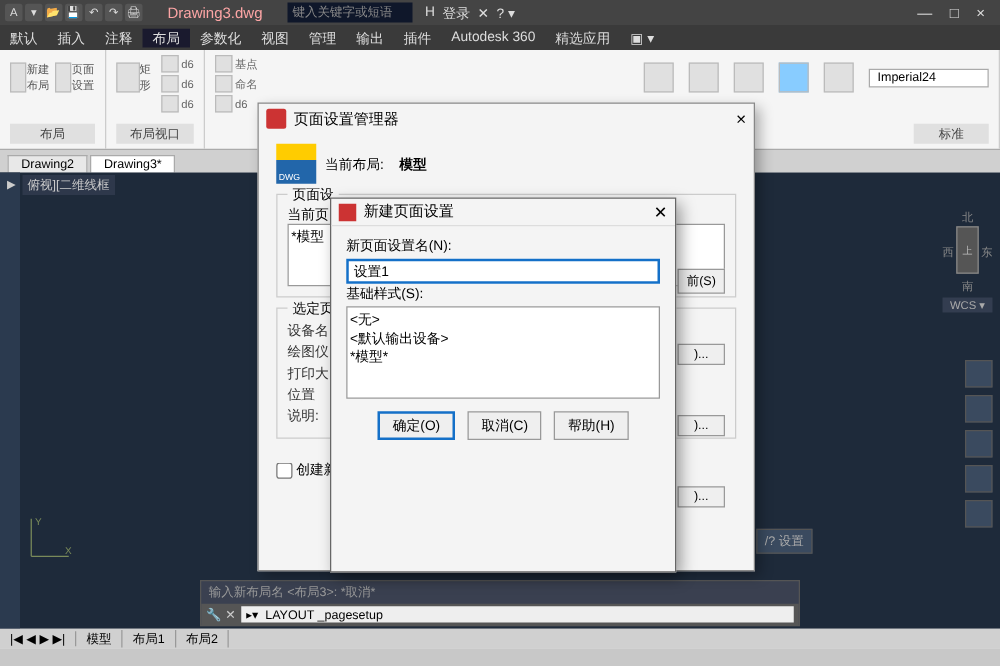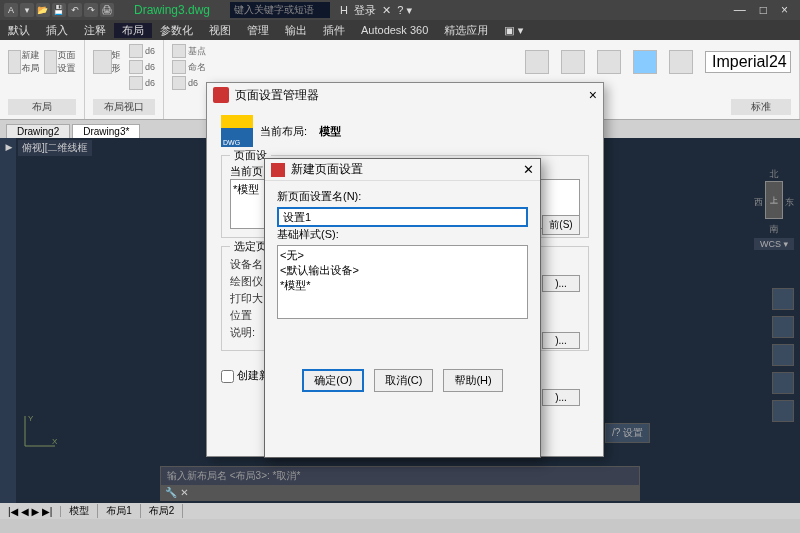--- a/index.html
+++ b/index.html
@@ -2,21 +2,21 @@
 <html><head>
 <meta charset="utf-8">
 <style>
 * { box-sizing: border-box; margin: 0; padding: 0; font-family: "Microsoft YaHei", sans-serif; }
 body { width: 800px; height: 533px; background: #e8e8e8; overflow: hidden; position: relative; font-size: 11px; }
 
 
 .titlebar { height: 20px; background: #444; display: flex; align-items: center; color: #ddd; padding: 0 4px; }
 .titlebar .qat { display: flex; gap: 2px; }
 .titlebar .qat span { width: 14px; height: 14px; background: #555; border-radius: 2px; display: inline-block; font-size: 9px; text-align: center; line-height: 14px; }
-.titlebar .filename { padding: 0 20px; color: #22c55e; font-size: 12px; }
+.titlebar .filename { padding: 0 20px; color: #fca5a5; font-size: 12px; }
 .titlebar .search { background: #0f172a; color: #888; padding: 1px 4px; width: 100px; font-size: 10px; }
 .titlebar .user { display: flex; gap: 6px; margin-left: 10px; align-items: center; }
 .titlebar .wincontrols { margin-left: auto; display: flex; gap: 14px; padding-right: 8px; font-size: 12px; }
 
 
 .menubar { height: 20px; background: #3a3a3a; display: flex; align-items: center; color: #ddd; font-size: 11px; }
 .menubar span { padding: 0 8px; cursor: pointer; }
 .menubar span.active { background: #1a1a2e; }
 
 
@@ -80,21 +80,21 @@
 
 
 .dlg2 { position: absolute; left: 264px; top: 158px; width: 277px; height: 300px; background: #f4f4f4; border: 1px solid #666; box-shadow: 4px 4px 12px rgba(0,0,0,.4); }
 .dlg2 .titlebar2 { height: 22px; display: flex; align-items: center; padding: 0 6px; font-size: 12px; border-bottom: 1px solid #ddd; }
 .dlg2 .aicon { width: 14px; height: 14px; background: #c33; margin-right: 6px; }
 .dlg2 .close { margin-left: auto; font-size: 13px; cursor: pointer; }
 .dlg2 .body { padding: 8px 12px; font-size: 11px; }
 .dlg2 input[type=text] { width: 100%; border: 2px solid #1470c8; padding: 2px 4px; font-size: 11px; margin-top: 3px; }
 .dlg2 .list2 { border: 1px solid #999; background: #fff; height: 74px; padding: 2px; font-size: 11px; margin-top: 3px; }
 .dlg2 .btns { display: flex; gap: 10px; justify-content: center; margin-top: 10px; }
-.dlg2 .btns button { padding: 2px 10px; font-size: 11px; margin-top: 40px; }
+.dlg2 .btns button { padding: 2px 10px; font-size: 11px; }
 .dlg2 .btns button.default { border: 2px solid #1470c8; }
 
 button { background: #efefef; border: 1px solid #999; cursor: pointer; }
 input[type=checkbox] { vertical-align: middle; margin-right: 3px; }
 </style>
 </head>
 <body>
 
 <div class="titlebar">
   <div class="qat">
@@ -198,21 +198,21 @@
           </div>
         <div class="icon">
             <div class="box"></div>
           </div>
         <div class="icon">
             <div class="box" style="background:#8cf"></div>
           </div>
         <div class="icon">
             <div class="box"></div>
           </div>
-        <div style="font-size:16px;border:1px solid #aaa;background:#fff;padding:1px 6px;align-self:center;width:86px">Imperial24</div>
+        <div style="font-size:10px;border:1px solid #aaa;background:#fff;padding:1px 6px;align-self:center;width:96px">Imperial24</div>
       </div>
     </div>
     <div class="label" style="align-self:flex-end;width:60px">标准</div>
   </div>
 </div>
 
 <div class="doctabs">
   <span>Drawing2</span>
   <span class="active">Drawing3*</span>
 </div>
@@ -247,20 +247,21 @@
         <text x="32" y="33" fill="#7a8a5a" font-size="8">X</text>
       </svg>
   </div>
   <div style="position:absolute;right:150px;bottom:60px;background:#3a4a5f;border:1px solid #555;color:#aaa;font-size:10px;padding:2px 6px">/? 设置</div>
 </div>
 
 <div class="cmdline">
   <div class="hist">输入新布局名 &lt;布局3&gt;: *取消*</div>
   <div class="prompt">
     <span style="color:#ccc;font-size:10px;margin-right:4px">🔧 ✕</span>
+    <input type="text" value="▸▾  LAYOUT _pagesetup" style="">
   </div>
 </div>
 
 <div class="layout-tabs">
   <span>|◀ ◀ ▶ ▶|</span>
   <span>模型</span>
   <span>布局1</span>
   <span>布局2</span>
 </div>
 

